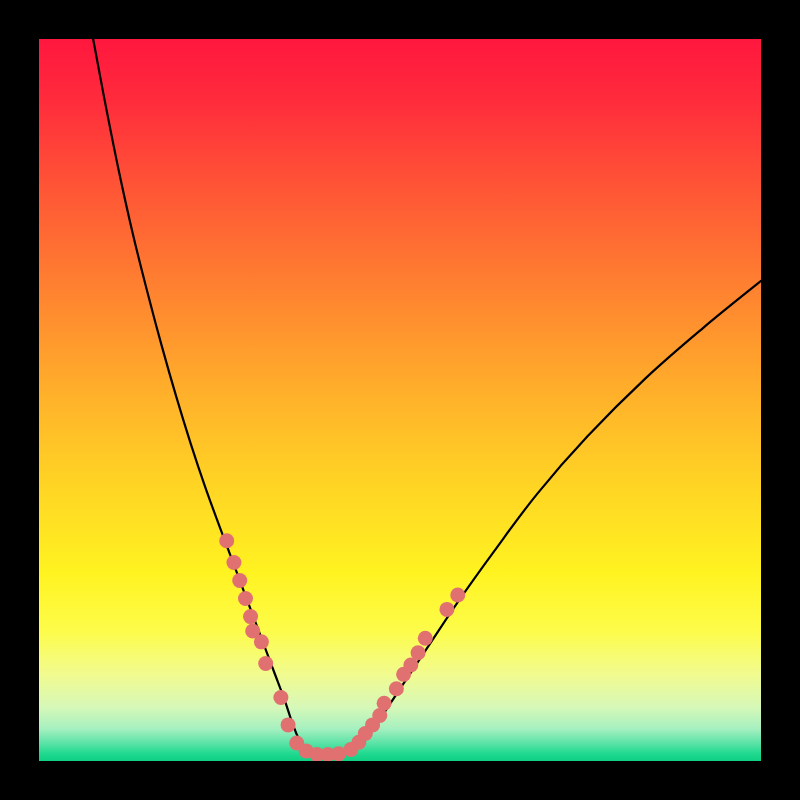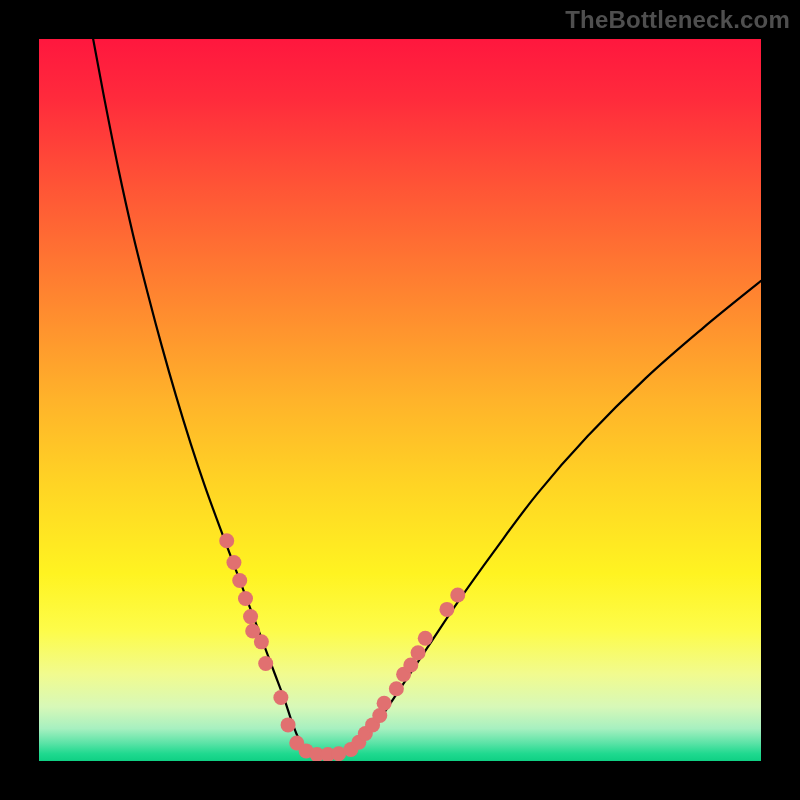--- a/index.html
+++ b/index.html
@@ -49,21 +49,20 @@
   svg.markers {
     position: absolute;
     inset: 0;
     z-index: 15;
   }
 </style>
 </head>
 <body>
 
 <div class="stage">
-  <div class="watermark">TheBottleneck.com</div>
 
   <div class="plot">
     <svg class="gradient" viewBox="0 0 722 722" preserveAspectRatio="none">
       <defs>
         <linearGradient id="bg-grad" x1="0" y1="0" x2="0" y2="1">
             <stop offset="0.00%" stop-color="#ff173e"></stop>
             <stop offset="8.00%" stop-color="#ff2a3c"></stop>
             <stop offset="20.00%" stop-color="#ff5336"></stop>
             <stop offset="35.00%" stop-color="#ff8330"></stop>
             <stop offset="50.00%" stop-color="#ffb32a"></stop>

